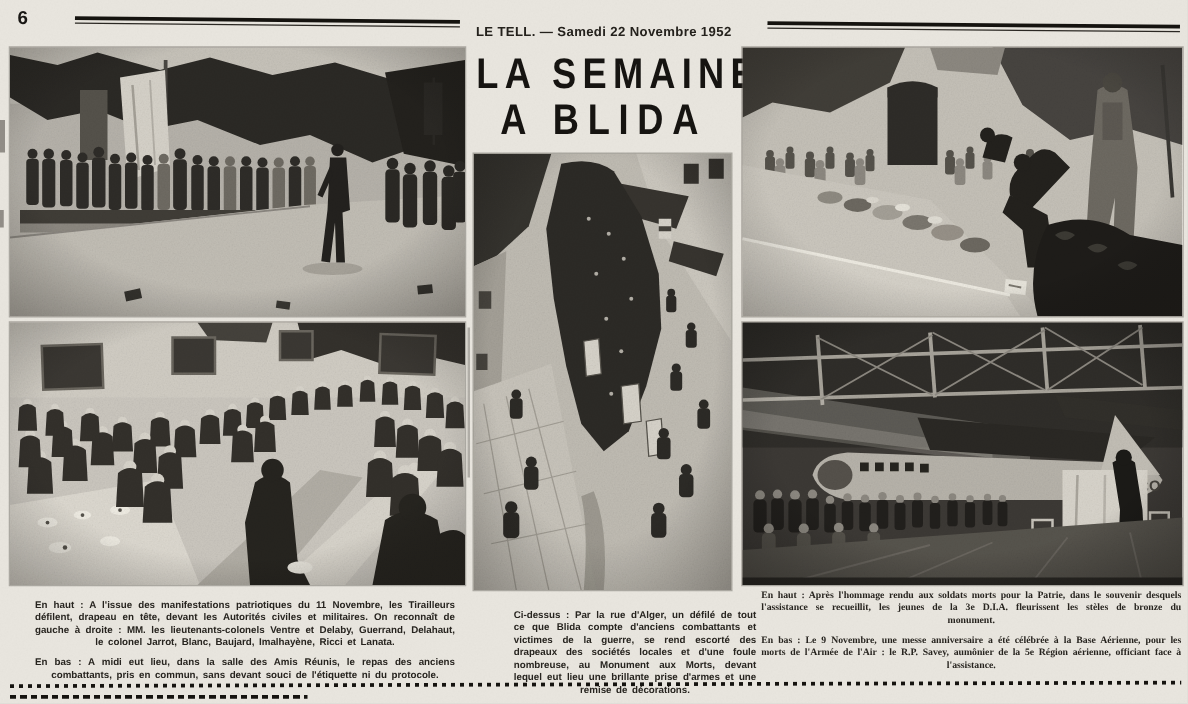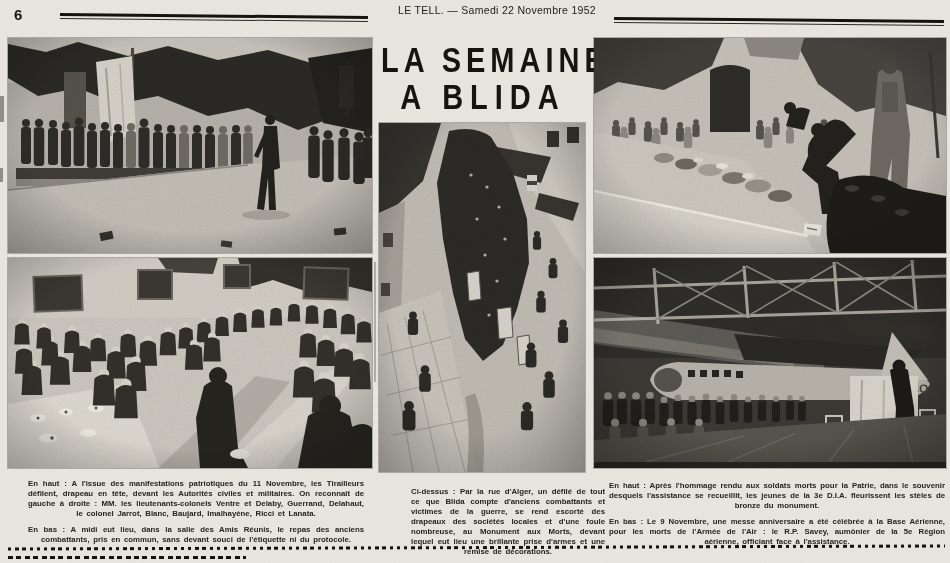--- a/index.html
+++ b/index.html
@@ -10,22 +10,22 @@
     color:#201e1a;
   }
   
   .page-number{position:absolute;left:14px;top:6px;font-size:15px;font-weight:bold;color:#191714;}
   .rule{position:absolute;height:7px;}
   .rule .thick{height:3px;background:#15130f;}
   .rule .thin{height:1px;background:#2b2823;margin-top:2px;}
   .rule-left{left:60px;top:13px;width:308px;transform:rotate(0.55deg);transform-origin:left top;}
   .rule-right{left:614px;top:17px;width:330px;transform:rotate(0.5deg);transform-origin:left top;}
   .masthead{
-    position:absolute;left:370px;top:4px;width:226px;text-align:right;
-    font-size:10.5px;font-weight:normal;letter-spacing:0.3px;color:#24211c;white-space:nowrap;
+    position:absolute;left:370px;top:20px;width:226px;text-align:center;
+    font-size:10.5px;font-weight:bold;letter-spacing:0.3px;color:#24211c;white-space:nowrap;
   }
   
   .headline{position:absolute;left:381px;top:44px;width:204px;height:78px;text-align:center;}
   .headline .l1{font-size:29px;font-weight:bold;letter-spacing:5px;color:#161411;transform:scaleY(1.18);white-space:nowrap;}
   .headline .l2{font-size:29px;font-weight:bold;letter-spacing:7px;color:#161411;transform:scaleY(1.18);margin-top:4px;}
   
   figure{margin:0;padding:0;position:absolute;box-shadow:0 0 0 1px rgba(60,55,48,.35);}
   figure svg{display:block;}
   .photo1{left:8px;top:38px;}
   .photo2{left:8px;top:258px;}
@@ -33,21 +33,21 @@
   .photo4{left:594px;top:38px;}
   .photo5{left:594px;top:258px;}
   
   .caption{
     position:absolute;font-size:7.8px;font-weight:bold;line-height:10px;
     text-align:justify;text-align-last:center;color:#27241f;word-spacing:1.5px;
   }
   .caption p{margin:0 0 6px 16px;}
   .cap-left{left:12px;top:479px;width:352px;}
   .cap-mid{left:395px;top:487px;width:210px;}
-  .cap-right{left:593px;top:481px;width:352px;}
+  .cap-right{left:593px;top:471px;width:352px;font-family:Liberation Serif, serif;}
   
   .dotted-sep{
     position:absolute;left:8px;top:546px;width:937px;height:3.4px;
     background:repeating-linear-gradient(90deg,#15130f 0 3.4px,rgba(0,0,0,0) 3.4px 7.2px);
     transform:rotate(-0.18deg);
   }
   .dashed-line{
     position:absolute;left:8px;top:556px;width:238px;height:3px;
     background:repeating-linear-gradient(90deg,#15130f 0 5px,rgba(0,0,0,0) 5px 8.4px);
   }

